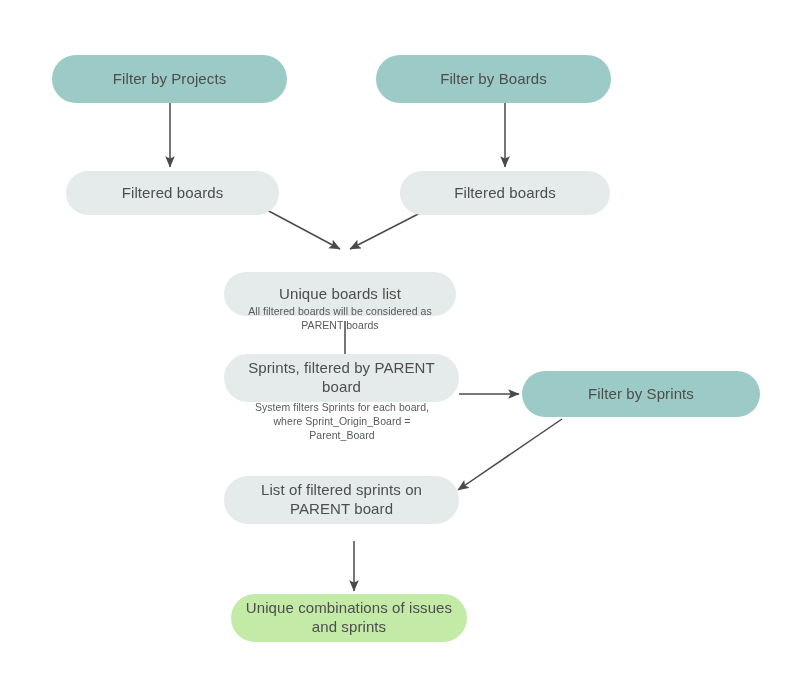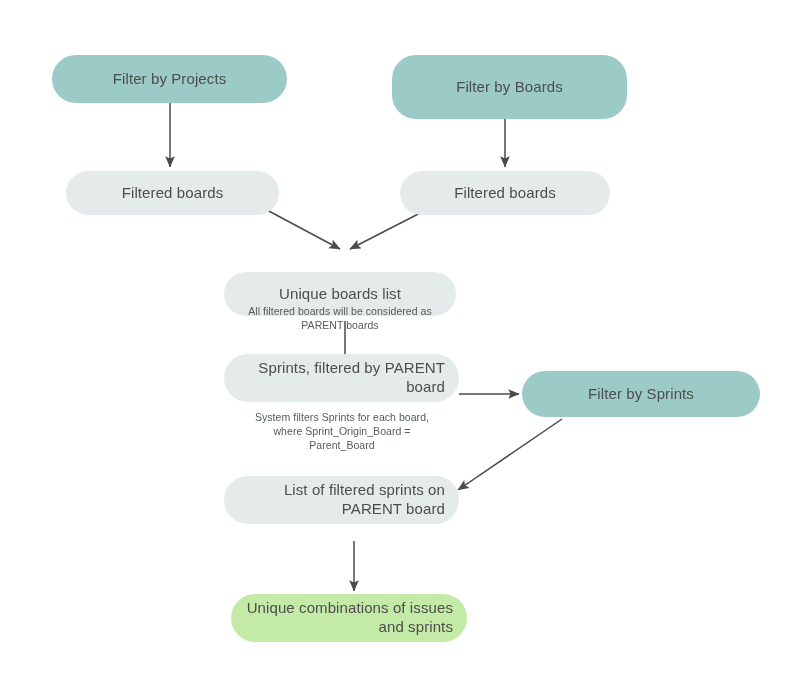--- a/index.html
+++ b/index.html
@@ -25,21 +25,21 @@
     width: 798px;
     height: 689px;
     pointer-events: none;
   }
   .node {
     position: absolute;
     box-sizing: border-box;
     display: flex;
     align-items: center;
     justify-content: center;
-    text-align: right;
+    text-align: center;
     border-radius: 24px;
     color: #4d4d4d;
     font-size: 15px;
     line-height: 1.25;
     padding: 4px 14px;
     letter-spacing: 0.1px;
   }
   .node.teal    { background: #9ccbc7; }
   .node.grey    { background: #e5ebea; }
   .node.green   { background: #c4eaa7; }
@@ -79,21 +79,21 @@
 
     <line x1="562" y1="419" x2="458" y2="490" stroke="#4a4a4a" stroke-width="1.5" marker-end="url(#arrowhead)"></line>
 
     <line x1="354" y1="541" x2="354" y2="591" stroke="#4a4a4a" stroke-width="1.5" marker-end="url(#arrowhead)"></line>
   </svg>
 
   <div class="node teal" style="left:52px; top:55px; width:235px; height:48px;">
     <span class="label">Filter by Projects</span>
   </div>
 
-  <div class="node teal" style="left:392px; top:55px; width:235px; height:64px;">
+  <div class="node teal" style="left:376px; top:55px; width:235px; height:48px;">
     <span class="label">Filter by Boards</span>
   </div>
 
   <div class="node grey" style="left:66px; top:171px; width:213px; height:44px;">
     <span class="label">Filtered boards</span>
   </div>
 
   <div class="node grey" style="left:400px; top:171px; width:210px; height:44px;">
     <span class="label">Filtered boards</span>
   </div>
@@ -105,21 +105,21 @@
   <div class="caption" style="left:240px; top:296px; width:200px;margin-top:8px;">All filtered boards will be considered as PARENT boards</div>
 
   <div class="node grey" style="left:224px; top:354px; width:235px; height:48px;">
     <span class="label">Sprints, filtered by PARENT board</span>
   </div>
 
   <div class="node teal" style="left:522px; top:371px; width:238px; height:46px;">
     <span class="label">Filter by Sprints</span>
   </div>
 
-  <div class="caption" style="left:249px; top:410px; width:186px;">System filters Sprints for each board, where Sprint_Origin_Board = Parent_Board</div>
+  <div class="caption" style="left:249px; top:400px; width:186px;">System filters Sprints for each board, where Sprint_Origin_Board = Parent_Board</div>
 
   <div class="node grey" style="left:224px; top:476px; width:235px; height:48px;">
     <span class="label">List of filtered sprints on PARENT board</span>
   </div>
 
   <div class="node green" style="left:231px; top:594px; width:236px; height:48px;">
     <span class="label">Unique combinations of issues and sprints</span>
   </div>
 
 </div>

